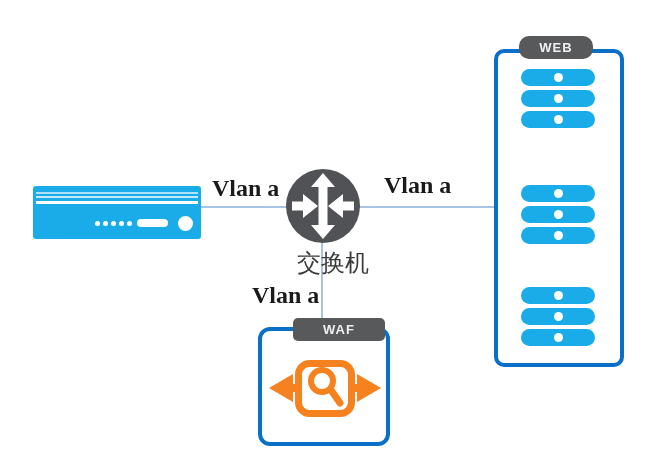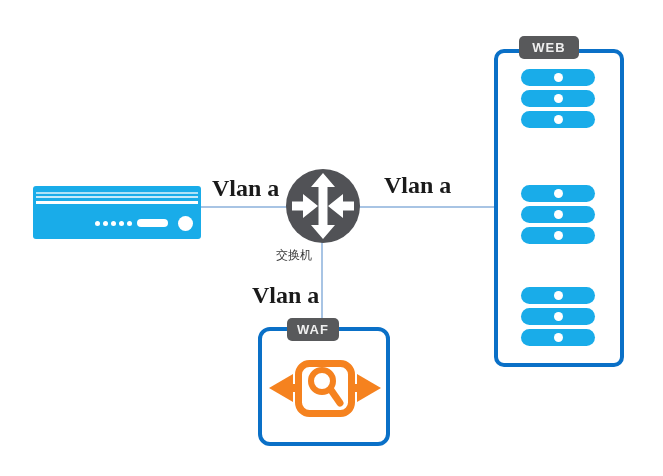--- a/index.html
+++ b/index.html
@@ -40,35 +40,35 @@
   .stripe-1{top:6px;height:2px;background:rgba(255,255,255,.65);}
   .stripe-2{top:10px;height:2px;background:rgba(255,255,255,.75);}
   .stripe-3{top:15px;height:3px;background:#ffffff;}
   .appliance .led-dots{position:absolute;left:62px;top:35px;display:flex;gap:3px;}
   .appliance .led-dots i{width:5px;height:5px;border-radius:50%;background:#fff;display:block;}
   .appliance .slot{position:absolute;left:104px;top:33px;width:31px;height:8px;border-radius:4px;background:#fff;}
   .appliance .power{position:absolute;left:145px;top:30px;width:15px;height:15px;border-radius:50%;background:#fff;}
   
   .switch-icon{position:absolute;left:285px;top:168px;width:76px;height:76px;}
   .switch-caption{
-    position:absolute;left:276px;top:247px;width:85px;text-align:left;
-    font-size:12px;color:#3a3a3a;font-family:"Liberation Sans",sans-serif;
+    position:absolute;left:284px;top:247px;width:85px;text-align:right;
+    font-size:24px;color:#3a3a3a;font-family:"Liberation Sans",sans-serif;
   }
   
   .web-group{
     position:absolute;left:494px;top:49px;width:130px;height:318px;
     border:4px solid var(--border-blue);border-radius:10px;background:#fff;box-sizing:border-box;
   }
   .group-tab{
     position:absolute;height:23px;background:var(--tab-gray);border-radius:5px;
     color:#efefef;font-size:13px;font-weight:600;letter-spacing:1px;
     display:flex;align-items:center;justify-content:center;z-index:3;
   }
-  .web-tab{left:519px;top:36px;width:60px;}
-  .waf-tab{left:287px;top:318px;width:52px;}
+  .web-tab{left:519px;top:36px;width:74px;border-radius:10px;}
+  .waf-tab{left:293px;top:318px;width:92px;}
   .stack{position:absolute;left:23px;display:flex;flex-direction:column;gap:4px;}
   .stack-0{top:16px;} .stack-1{top:132px;} .stack-2{top:234px;}
   .server-node{
     position:relative;width:74px;height:17px;border-radius:8.5px;background:var(--device-blue);
   }
   .server-node::after{
     content:"";position:absolute;left:50%;top:50%;width:9px;height:9px;margin:-4.5px 0 0 -4.5px;
     border-radius:50%;background:#fff;
   }
   

